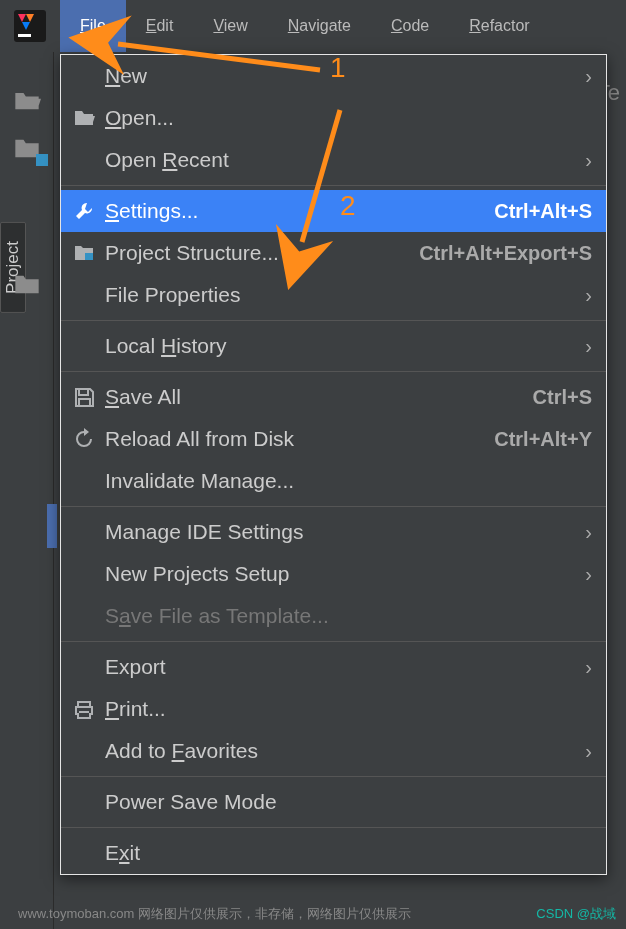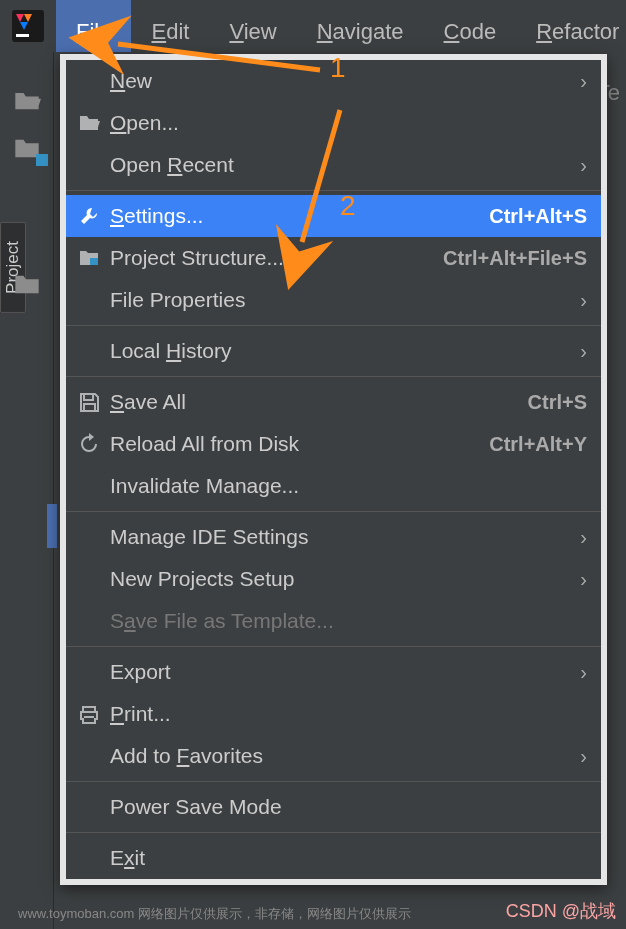--- a/index.html
+++ b/index.html
@@ -22,24 +22,24 @@
     .app-logo {
       width: 40px;
       height: 40px;
       margin: 6px 10px 6px 10px;
       display: flex;
       align-items: center;
       justify-content: center;
     }
     .app-logo svg { width: 36px; height: 36px; }
     .menubar-item {
-      padding: 6px 20px;
+      padding: 0 20px;
       height: 52px;
       line-height: 52px;
-      font-size: 22px;
+      font-size: 16px;
       color: #bbbbbb;
       cursor: pointer;
     }
     .menubar-item.active {
       background: #4b6eaf;
       color: #ffffff;
     }
     .mnemonic { text-decoration: underline; }
     .left-strip {
       position: absolute;
@@ -79,21 +79,21 @@
       width: 10px;
       height: 44px;
       background: #4b6eaf;
     }
     .dropdown {
       position: absolute;
       left: 60px;
       top: 54px;
       width: 547px;
       background: #3c3f41;
-      border: 6px solid #e5e5e5;
+      border: 1px solid #e5e5e5;
       box-shadow: 0 4px 14px rgba(0,0,0,0.5);
     }
     .menu-item {
       display: flex;
       align-items: center;
       height: 42px;
       padding: 0 14px 0 6px;
       font-size: 21px;
       color: #cccccc;
       cursor: pointer;
@@ -135,22 +135,22 @@
       position: absolute;
       bottom: 6px;
       left: 18px;
       font-size: 13px;
       color: #888;
     }
     .watermark-right {
       position: absolute;
       bottom: 6px;
       right: 10px;
-      font-size: 18px;
-      color: #fca5a5;
+      font-size: 13px;
+      color: #14b8a6;
     }
     .arrow-overlay {
       position: absolute;
       left: 0; top: 0;
       pointer-events: none;
     }
     .annotation {
       position: absolute;
       color: #ff8c1a;
       font-size: 28px;
@@ -235,21 +235,21 @@
       <span class="menu-shortcut">Ctrl+Alt+S</span>
     </div>
     <div class="menu-item">
       <span class="menu-icon">
         <svg viewBox="0 0 22 22">
           <path d="M2 4 L8 4 L10 6 L20 6 L20 18 L2 18 Z" fill="currentColor"></path>
           <rect x="12" y="11" width="8" height="7" fill="#3592c4"></rect>
         </svg>
       </span>
       <span class="menu-label">Project Structure...</span>
-      <span class="menu-shortcut">Ctrl+Alt+File+S</span>
+      <span class="menu-shortcut">Ctrl+Alt+Export+S</span>
     </div>
     <div class="menu-item">
       <span class="menu-icon"></span>
       <span class="menu-label">File Properties</span>
       <span class="submenu-arrow">›</span>
     </div>
     <div class="separator"></div>
     <div class="menu-item">
       <span class="menu-icon"></span>
       <span class="menu-label">Local <span class="mnemonic">H</span>istory</span>

